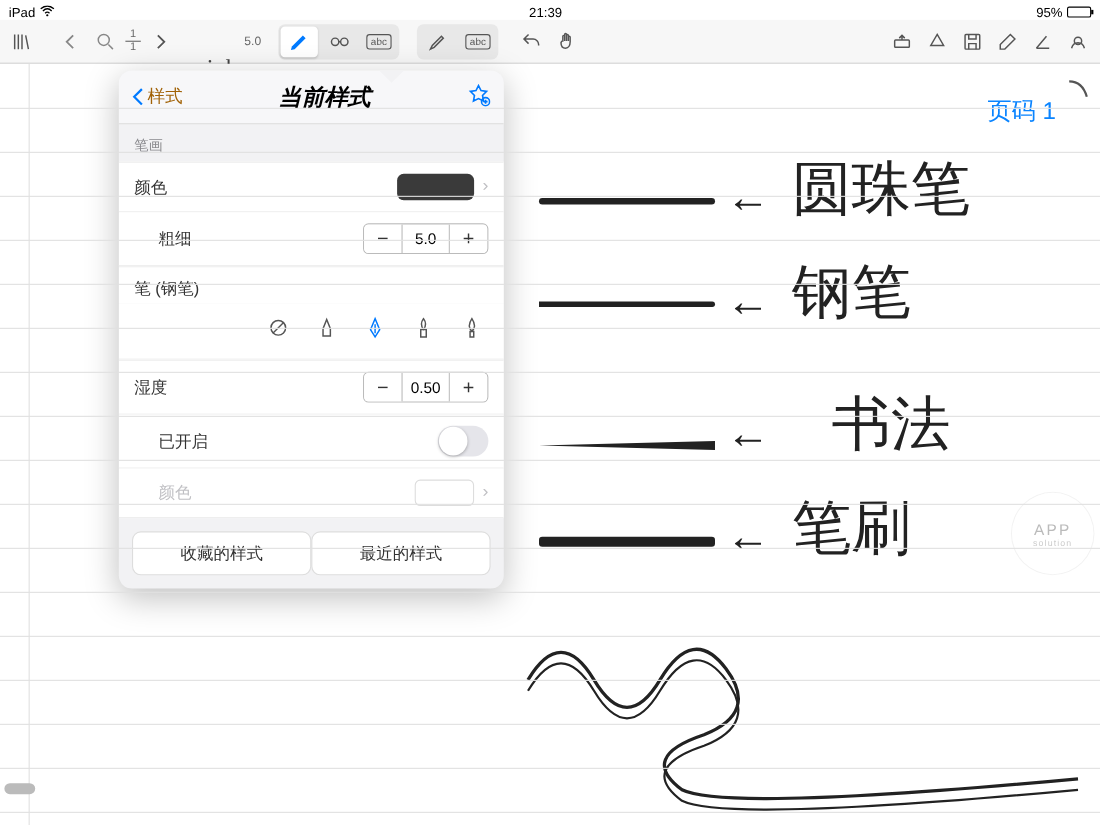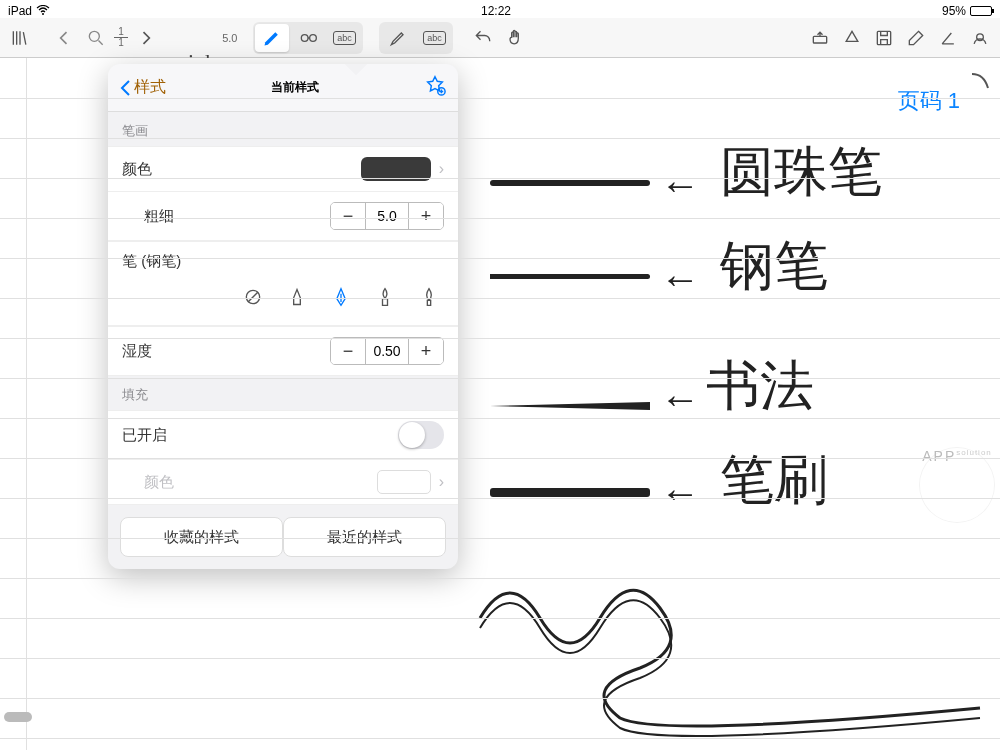--- a/index.html
+++ b/index.html
@@ -25,33 +25,33 @@
   .page-frac { display:flex; flex-direction:column; align-items:center; font-size:10px; line-height:10px; color:#666; }
   .page-frac .line { width:14px; height:1px; background:#666; }
   .abc-box { border:1.5px solid #555; border-radius:3px; font-size:9px; padding:1px 3px; }
   
   .canvas-wrap { position:relative; height:692px; background:#fff; }
   .rule { position:absolute; left:0; right:0; height:1px; background:#e0e0e0; }
   .left-margin { position:absolute; top:0; bottom:0; left:26px; width:1px; background:#e0e0e0; }
   .page-number { position:absolute; top:28px; right:40px; color:#0a84ff; font-size:22px; }
   .side-tab { position:absolute; left:4px; bottom:28px; width:28px; height:10px; border-radius:5px; background:#bbb; }
   .edge-corner { position:absolute; top:14px; right:10px; width:20px; height:20px; }
-  .watermark { position:absolute; right:6px; top:390px; width:74px; height:74px; border-radius:50%; background:rgba(255,255,255,0.6); box-shadow:0 0 0 1px rgba(0,0,0,0.05); display:flex; align-items:flex-start; justify-content:center; flex-direction:row; color:#bbb; font-size:14px; letter-spacing:2px; }
+  .watermark { position:absolute; right:6px; top:390px; width:74px; height:74px; border-radius:50%; background:rgba(255,255,255,0.6); box-shadow:0 0 0 1px rgba(0,0,0,0.05); display:flex; align-items:center; justify-content:center; flex-direction:column; color:#bbb; font-size:14px; letter-spacing:2px; }
   .watermark small{font-size:8px; letter-spacing:1px; color:#ccc;}
   
   .hw { position:absolute; color:#222; }
   .cn { font-family: "Kaiti SC","STKaiti","KaiTi",serif; font-size:54px; }
   .arrow { font-size:40px; }
   .stroke { position:absolute; background:#222; border-radius:3px; }
   
   .popover { position:absolute; top:6px; left:108px; width:350px; background:#f2f2f4; border-radius:12px; box-shadow:0 8px 30px rgba(0,0,0,0.25); overflow:hidden; }
   .popover::before { content:""; position:absolute; top:-8px; left:240px; width:16px; height:16px; background:#f2f2f4; transform:rotate(45deg); }
   .pop-header { display:flex; align-items:center; justify-content:space-between; padding:10px 12px; background:#f7f7f9; border-bottom:1px solid #ddd; }
   .pop-back { color:#a16207; font-size:16px; display:flex; align-items:center; gap:2px; cursor:pointer;}
-  .pop-title { font-size:12px; font-weight:600; }
+  .pop-title { font-size:21px; font-weight:600;font-style:italic; }
   .pop-fav { color:#007aff; font-size:18px; cursor:pointer;}
   .section-label { font-size:13px; color:#8a8a8e; padding:10px 14px 6px; }
   .row { display:flex; align-items:center; justify-content:space-between; padding:10px 14px; background:#fff; border-top:1px solid #eee; border-bottom:1px solid #eee; }
   .row + .row { border-top:none;padding-left:36px; }
   .row-label { font-size:15px; color:#333; }
   .sample-box { background:#fff; padding:8px 14px 12px; border-top:1px solid #eee; border-bottom:1px solid #eee; }
   .sample-text { font-family:"Snell Roundhand","Brush Script MT",cursive; font-size:44px; color:#333; }
   .color-swatch { width:70px; height:24px; background:#3a3a3a; border-radius:6px; }
   .chev { color:#c0c0c4; margin-left:8px; font-size:16px;}
   .stepper { display:flex; align-items:center; border:1px solid #bbb; border-radius:5px; overflow:hidden; height:28px; }
@@ -74,21 +74,21 @@
 <div class="status-bar">
   <div class="status-left">
     <span>iPad</span>
     <span>
       <svg width="14" height="10" viewBox="0 0 14 10">
           <path d="M1 3 Q7 -2 13 3 M3 5 Q7 1 11 5 M5 7 Q7 5 9 7" stroke="#000" fill="none" stroke-width="1.2"></path>
           <circle cx="7" cy="9" r="1" fill="#000"></circle>
         </svg>
     </span>
   </div>
-  <div>12:22</div>
+  <div>21:39</div>
   <div class="status-right">
     <span>95%</span>
     <span class="battery"><span class="battery-fill"></span></span>
   </div>
 </div>
 
 <div class="toolbar">
   <div class="tb-btn">
       <svg viewBox="0 0 24 24" fill="none" stroke="#555" stroke-width="1.6">
         <path d="M4 4v16M8 4v16M12 4v16M16 5l3 15"></path>
@@ -212,21 +212,21 @@
   <span class="hw cn" style="top:78px; left:720px;">圆珠笔</span>
 
   <div class="stroke" style="top:216px; left:490px; width:160px; height:5px; border-radius:0 3px 3px 0;"></div>
   <span class="hw arrow" style="top:194px; left:660px;">←</span>
   <span class="hw cn" style="top:172px; left:720px;">钢笔</span>
 
   <div style="position:absolute; top:338px; left:490px; width:160px; height:8px;"><svg width="160" height="8">
         <polygon points="0,4 160,0 160,8" fill="#222"></polygon>
       </svg></div>
   <span class="hw arrow" style="top:314px; left:660px;">←</span>
-  <span class="hw cn" style="top:292px; left:706px;text-align:center;">书法</span>
+  <span class="hw cn" style="top:292px; left:756px;text-align:center;">书法</span>
 
   <div class="stroke" style="top:430px; left:490px; width:160px; height:9px;"></div>
   <span class="hw arrow" style="top:408px; left:660px;">←</span>
   <span class="hw cn" style="top:386px; left:720px;">笔刷</span>
 
   <div style="position:absolute; top:500px; left:470px;">
     <svg width="520" height="180" viewBox="0 0 520 180" fill="none" stroke="#222">
       <path d="M10 60 q30 -50 60 0 t60 0 t60 -10 q30 40 -20 60 q-60 20 -20 50 q40 20 360 -10" stroke-width="3"></path>
       <path d="M10 70 q30 -50 60 0 t60 0 t60 -10 q30 40 -20 60 q-60 20 -20 50 q40 20 360 -10" stroke-width="2"></path>
     </svg>
@@ -296,21 +296,20 @@
         </span>
     </div>
     <div class="row">
       <span class="row-label">湿度</span>
       <span class="stepper">
         <button>−</button>
         <span class="val">0.50</span>
         <button>+</button>
       </span>
     </div>
-    <div class="section-label">填充</div>
     <div class="row">
       <span class="row-label">已开启</span>
       <span class="toggle"></span>
     </div>
     <div class="row">
       <span class="row-label disabled">颜色</span>
       <span style="display:flex;align-items:center;">
         <span class="fill-swatch"></span>
         <span class="chev">›</span>
       </span>

